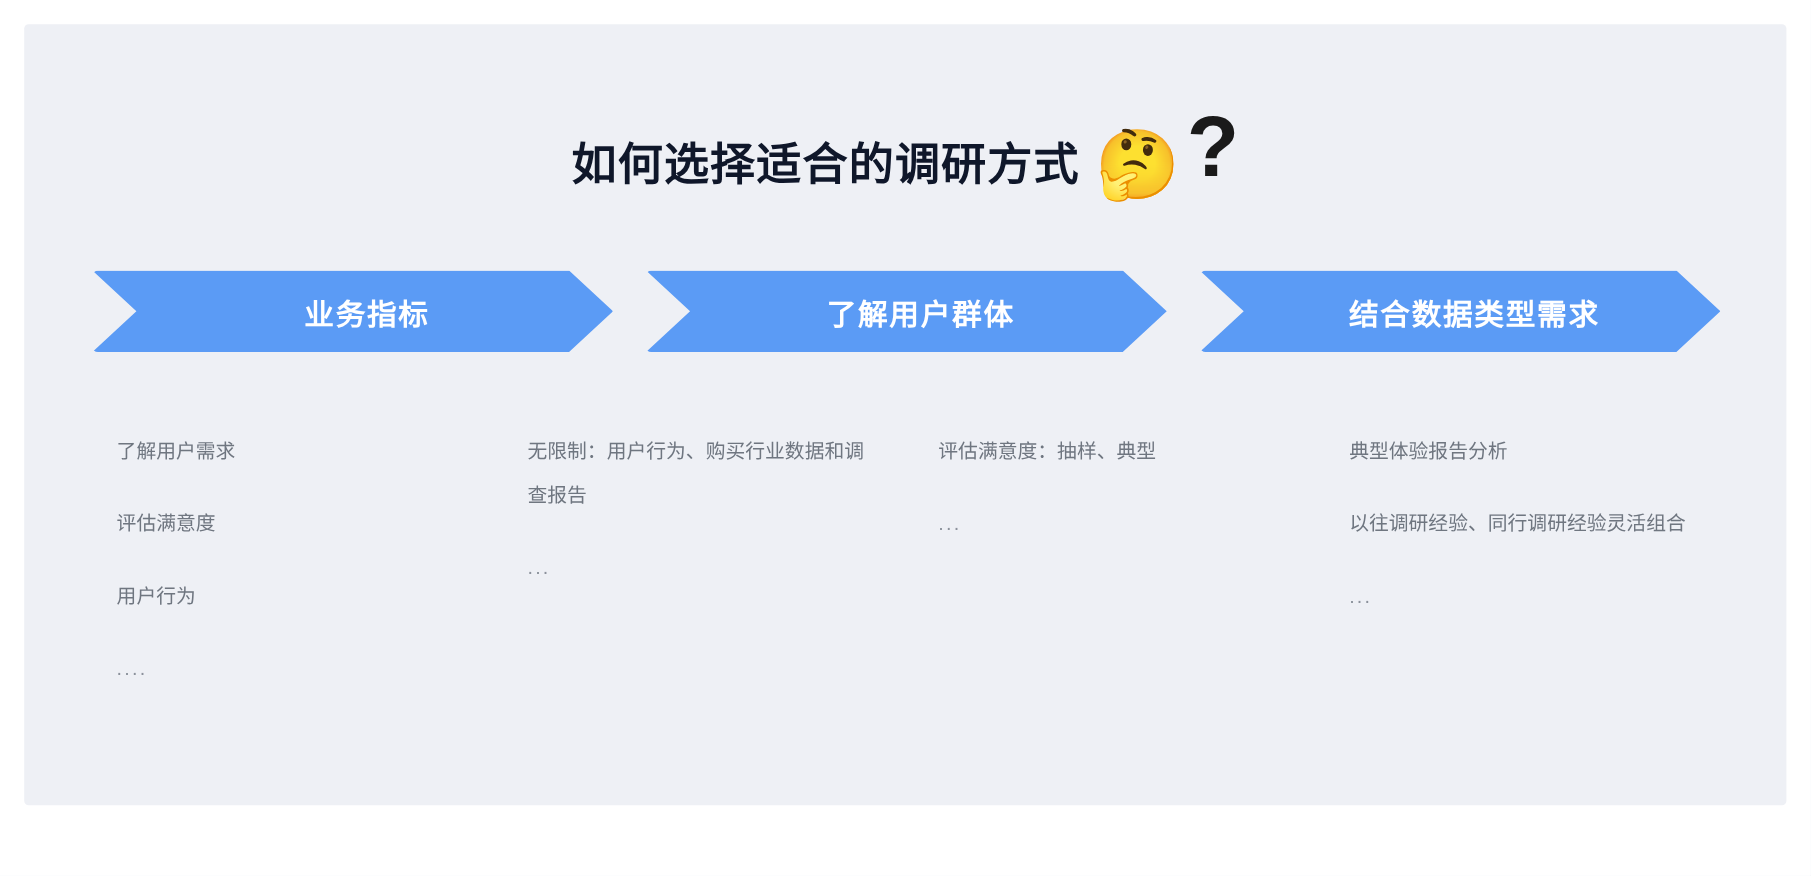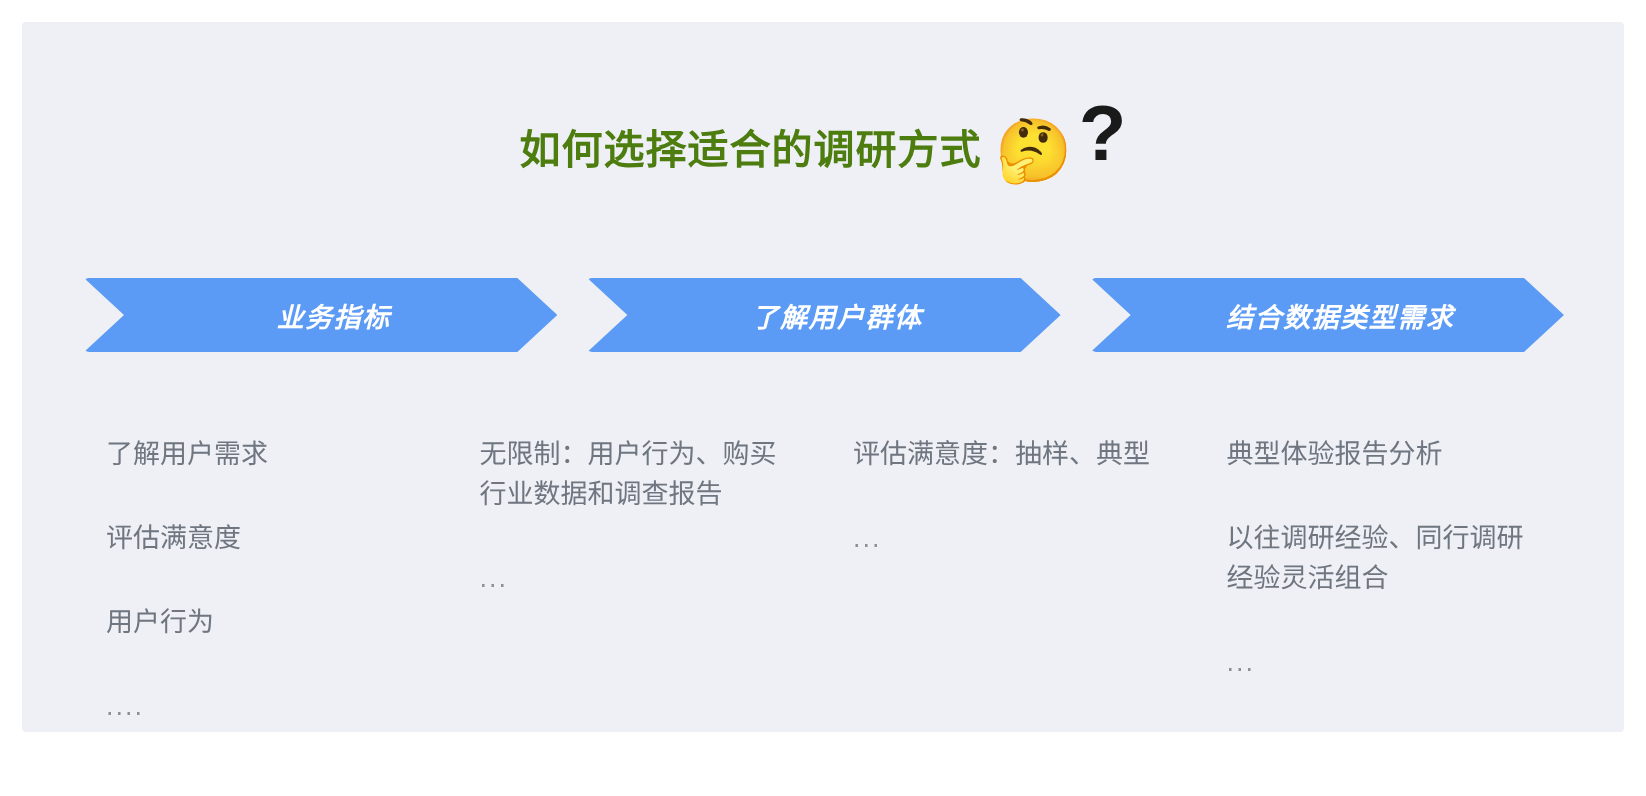--- a/index.html
+++ b/index.html
@@ -33,21 +33,21 @@
     top: 96px;
     width: 1602px;
     display: flex;
     align-items: center;
     justify-content: center;
     gap: 0px;
   }
   .title-text {
     font-size: 41px;
     font-weight: bold;
-    color: #4d7c0f;
+    color: #0f172a;
     letter-spacing: 1px;
     line-height: 1;
     white-space: nowrap;
   }
   .title-emoji {
     font-size: 62px;
     line-height: 1;
     margin-left: 14px;
     margin-top: 2px;
     display: inline-block;
@@ -59,26 +59,25 @@
     line-height: 1;
     margin-left: 6px;
     margin-top: -34px;
     font-family: "Liberation Sans", "DejaVu Sans", sans-serif;
   }
 
   
   .banner-row {
     position: absolute;
     left: 62px;
-    top: 256px;
+    top: 224px;
     width: 1480px;
     height: 90px;
     display: flex;
     gap: 30px;
-    font-style: italic;
   }
   .chevron {
     position: relative;
     flex: 1 1 0;
     height: 74px;
     display: flex;
     align-items: center;
     justify-content: center;
     background: #5b9bf5;
     border-radius: 5px;
@@ -104,26 +103,25 @@
     display: flex;
     gap: 14px;
   }
   .column {
     flex: 1 1 0;
     padding-left: 22px;
     padding-right: 18px;
     box-sizing: border-box;
   }
   .column-item {
-    font-size: 27px;
+    font-size: 18px;
     line-height: 40px;
     color: #6f7680;
     margin-bottom: 26px;
     word-break: break-all;
-    margin-top: 44px;
   }
   .column-item.ellipsis {
     color: #8b919b;
     letter-spacing: 2px;
     margin-bottom: 0;
   }
 </style>
 </head>
 <body>
 

